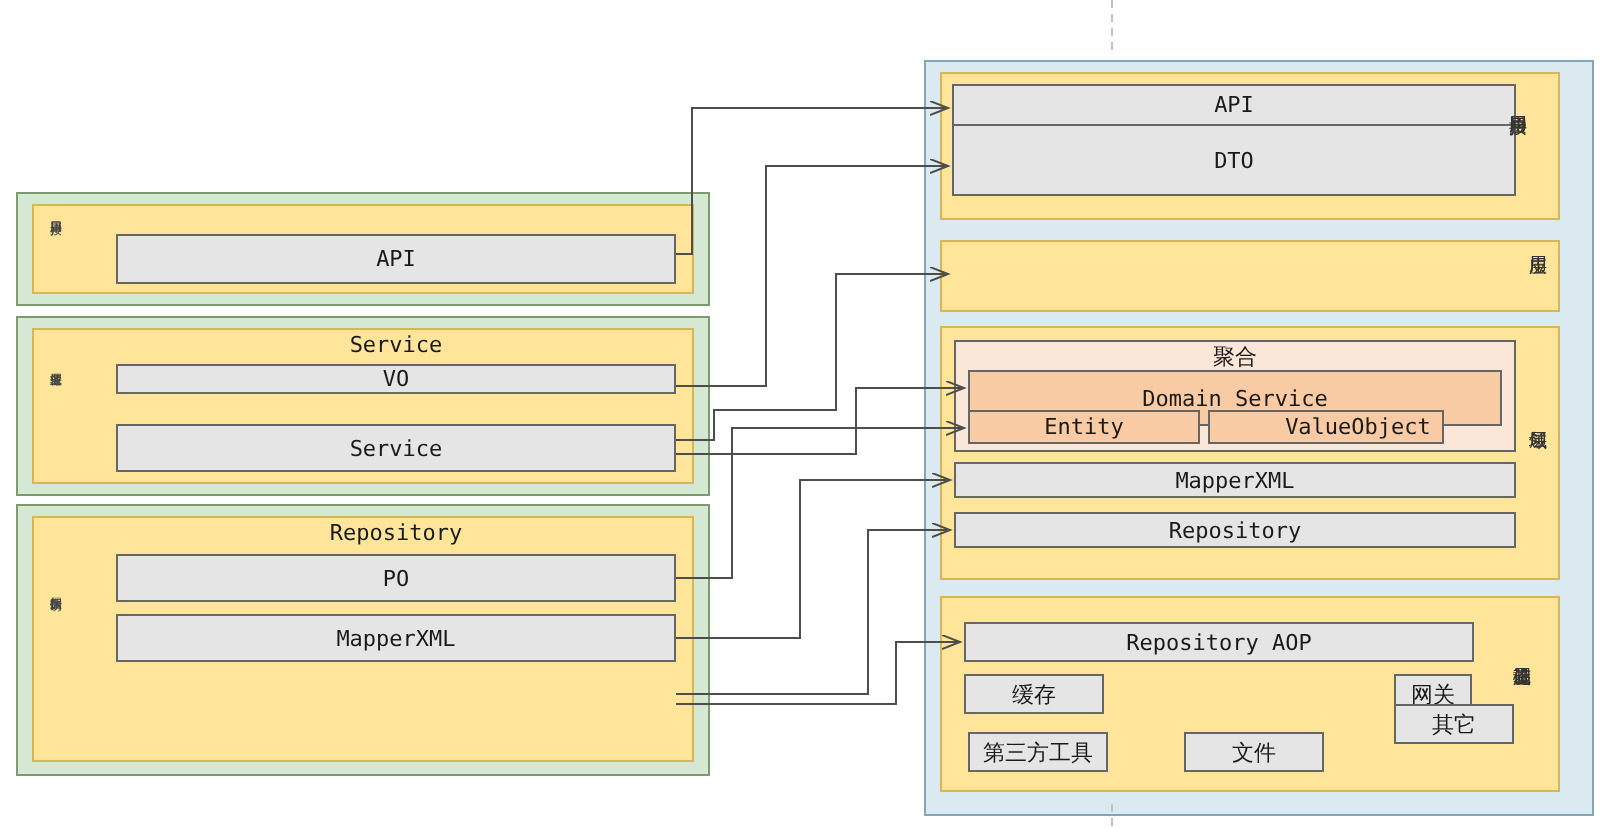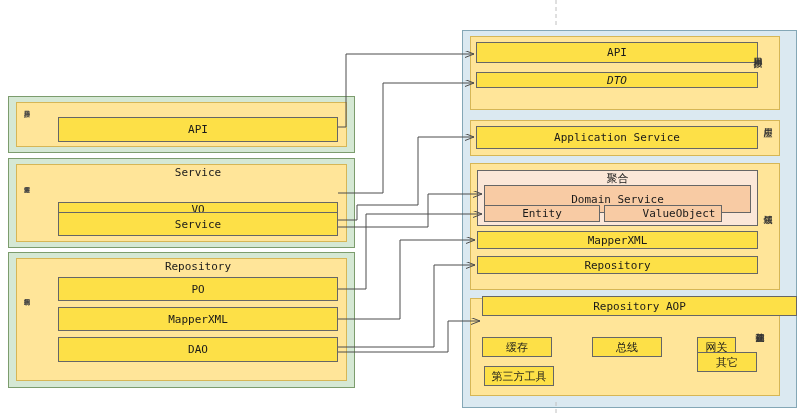--- a/index.html
+++ b/index.html
@@ -2,21 +2,21 @@
 <html><head>
 <meta charset="utf-8">
 <style>
   html,body{margin:0;padding:0;background:#ffffff;}
   .stage{position:relative;width:800px;height:414px;background:#ffffff;overflow:hidden;
          font-family:"DejaVu Sans Mono","Liberation Mono",monospace;color:#1a1a1a;}
   .abs{position:absolute;box-sizing:border-box;}
   .green{background:#d5e8d4;border:1px solid #7c9c6d;}
   .yellow{background:#ffe599;border:1px solid #d6b656;}
   .blue{background:#dbe9f1;border:1px solid #84a7b6;}
-  .peach{background:#fde047;border:1px solid #666666;display:flex;align-items:center;justify-content:center;font-size:11px;}
+  .peach{background:#e5e5e5;border:1px solid #666666;display:flex;align-items:center;justify-content:center;font-size:11px;}
   .orange{background:#f8cba4;border:1px solid #666666;display:flex;align-items:center;justify-content:center;font-size:11px;}
   .aggwrap{background:#fbe7d8;border:1px solid #666666;}
   .title{position:absolute;text-align:center;font-size:11px;}
   .vlabel{position:absolute;writing-mode:vertical-rl;text-orientation:upright;
           font-size:9px;line-height:11px;color:#333;display:flex;align-items:center;}
   .vlabel-tiny{position:absolute;writing-mode:vertical-rl;text-orientation:upright;
           font-size:6px;line-height:7px;color:#444;}
   svg.edges{position:absolute;left:0;top:0;z-index:6;pointer-events:none;}
   .cell{font-size:11px;}
 </style>
@@ -28,58 +28,56 @@
   <div class="abs green" style="left:8px;top:96px;width:347px;height:57px;"></div>
   <div class="abs yellow" style="left:16px;top:102px;width:331px;height:45px;"></div>
   <div class="vlabel-tiny" style="left:24px;top:106px;height:38px;">用户接口层</div>
   <div class="title" style="left:58px;top:103px;width:280px;margin-top:24px;">Module</div>
   <div class="abs peach" style="left:58px;top:117px;width:280px;height:25px;">API</div>
 
   <div class="abs green" style="left:8px;top:158px;width:347px;height:90px;"></div>
   <div class="abs yellow" style="left:16px;top:164px;width:331px;height:78px;"></div>
   <div class="vlabel-tiny" style="left:24px;top:182px;height:46px;">业务逻辑层</div>
   <div class="title" style="left:58px;top:166px;width:280px;">Service</div>
-  <div class="abs peach" style="left:58px;top:182px;width:280px;height:15px;margin-top:20px;">VO</div>
+  <div class="abs peach" style="left:58px;top:182px;width:280px;height:15px;">VO</div>
   <div class="abs peach" style="left:58px;top:212px;width:280px;height:24px;">Service</div>
 
   <div class="abs green" style="left:8px;top:252px;width:347px;height:136px;"></div>
   <div class="abs yellow" style="left:16px;top:258px;width:331px;height:123px;"></div>
   <div class="vlabel-tiny" style="left:24px;top:294px;height:52px;">数据访问层</div>
   <div class="title" style="left:58px;top:260px;width:280px;">Repository</div>
   <div class="abs peach" style="left:58px;top:277px;width:280px;height:24px;">PO</div>
   <div class="abs peach" style="left:58px;top:307px;width:280px;height:24px;">MapperXML</div>
-  <div class="abs peach" style="left:58px;top:337px;width:280px;height:25px;">DAO</div>
 
   <div class="abs blue" style="left:462px;top:30px;width:335px;height:378px;"></div>
 
   <div class="abs yellow" style="left:470px;top:36px;width:310px;height:74px;"></div>
   <div class="abs peach" style="left:476px;top:42px;width:282px;height:21px;">API</div>
-  <div class="abs peach" style="left:476px;top:72px;width:282px;height:16px;font-style:italic;">DTO</div>
+  <div class="abs peach" style="left:476px;top:62px;width:282px;height:36px;">DTO</div>
   <div class="vlabel" style="left:752px;top:51px;height:44px;">用户接口层</div>
 
   <div class="abs yellow" style="left:470px;top:120px;width:310px;height:36px;"></div>
-  <div class="abs peach" style="left:476px;top:126px;width:282px;height:23px;">Application Service</div>
   <div class="vlabel" style="left:762px;top:121px;height:34px;">应用层</div>
 
   <div class="abs yellow" style="left:470px;top:163px;width:310px;height:127px;"></div>
   <div class="abs aggwrap" style="left:477px;top:170px;width:281px;height:56px;"></div>
   <div class="title" style="left:477px;top:171px;width:281px;">聚合</div>
   <div class="abs orange" style="left:484px;top:185px;width:267px;height:28px;">Domain Service</div>
   <div class="abs orange" style="left:484px;top:205px;width:116px;height:17px;text-align:right;">Entity</div>
   <div class="abs orange" style="left:604px;top:205px;width:118px;height:17px;padding-left:32px;">ValueObject</div>
   <div class="abs peach" style="left:477px;top:231px;width:281px;height:18px;">MapperXML</div>
   <div class="abs peach" style="left:477px;top:256px;width:281px;height:18px;">Repository</div>
   <div class="vlabel" style="left:762px;top:208px;height:36px;">领域层</div>
 
   <div class="abs yellow" style="left:470px;top:298px;width:310px;height:98px;"></div>
-  <div class="abs peach" style="left:482px;top:296px;width:315px;height:20px;">Repository AOP</div>
+  <div class="abs peach" style="left:482px;top:311px;width:255px;height:20px;">Repository AOP</div>
   <div class="abs peach cell" style="left:482px;top:337px;width:70px;height:20px;">缓存</div>
-  <div class="abs peach cell" style="left:592px;top:337px;width:70px;height:20px;">总线</div>
   <div class="abs peach cell" style="left:697px;top:337px;width:39px;height:20px;">网关</div>
   <div class="abs peach cell" style="left:484px;top:366px;width:70px;height:20px;">第三方工具</div>
+  <div class="abs peach cell" style="left:592px;top:366px;width:70px;height:20px;">文件</div>
   <div class="abs peach cell" style="left:697px;top:352px;width:60px;height:20px;">其它</div>
   <div class="vlabel" style="left:754px;top:326px;height:44px;">基础设施层</div>
 
   <svg class="edges" width="800" height="414" viewBox="0 0 800 414">
     <defs>
       <marker id="arr" markerWidth="11" markerHeight="9" refX="9" refY="3.5" orient="auto" markerUnits="userSpaceOnUse">
         <path d="M0,0 L9,3.5 L0,7" fill="none" stroke="#4d4d4d" stroke-width="1"></path>
       </marker>
     </defs>
     <g fill="none" stroke="#4d4d4d" stroke-width="1">

